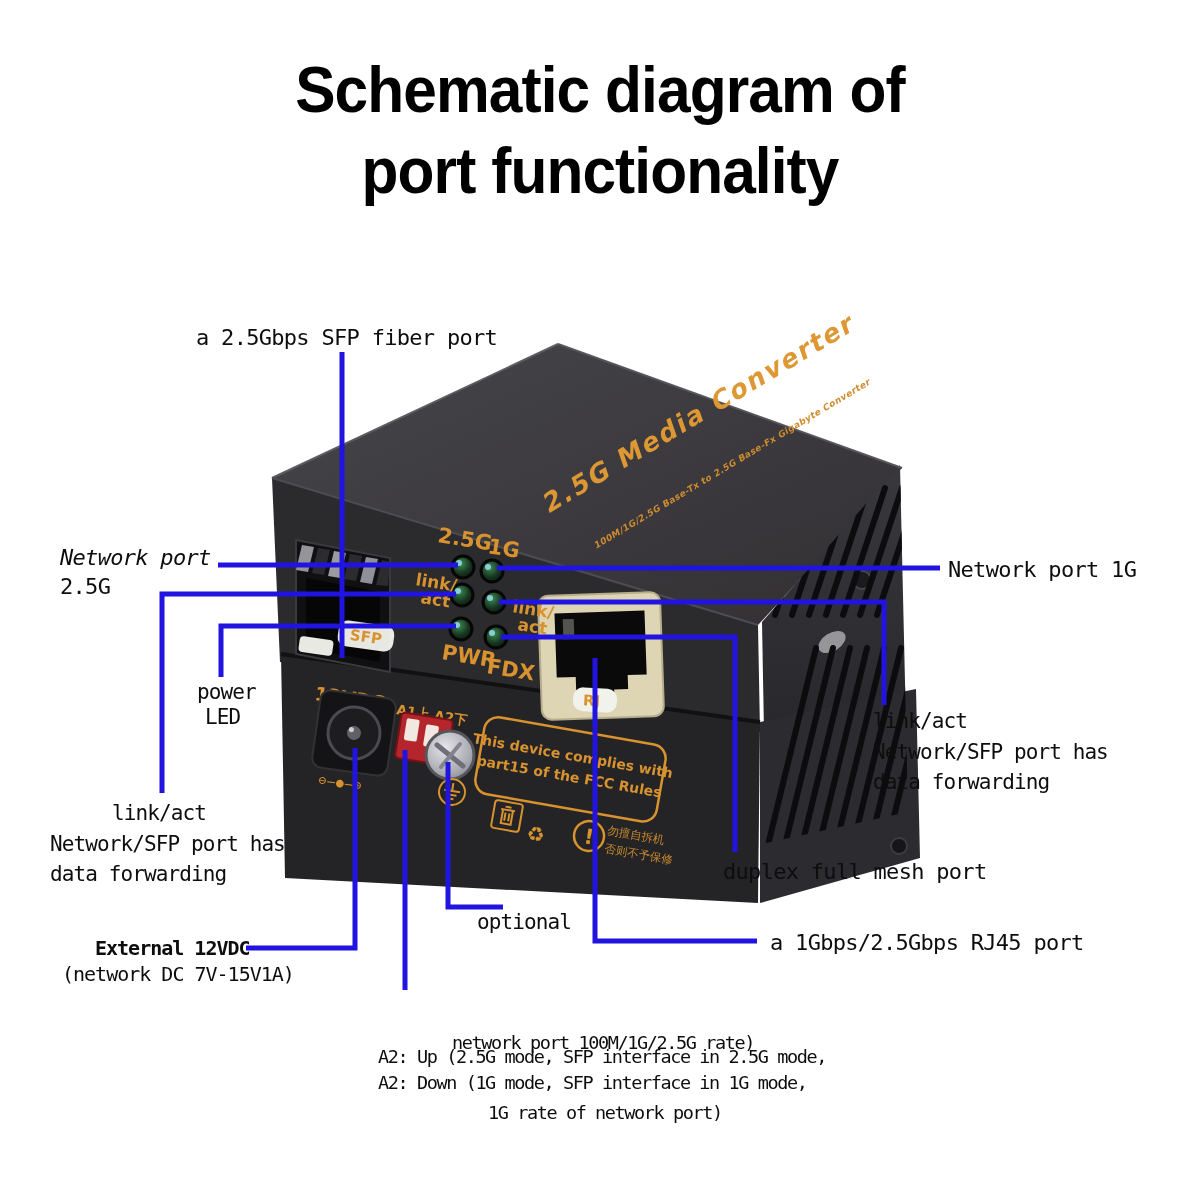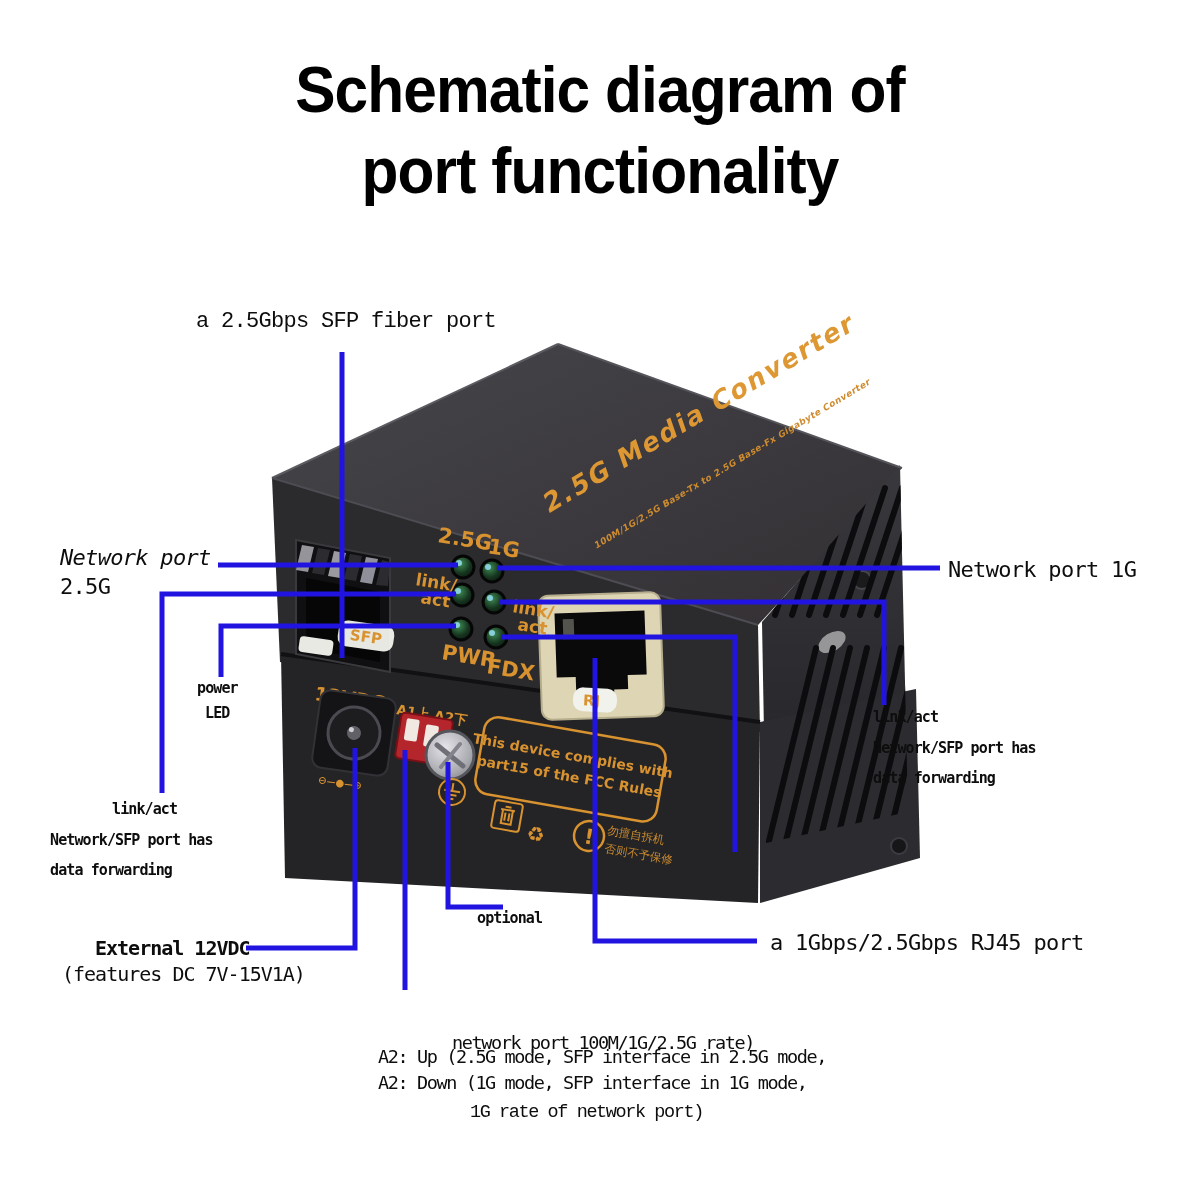--- a/index.html
+++ b/index.html
@@ -2,21 +2,21 @@
 <html><head>
 <meta charset="utf-8">
 <style>
   html,body{margin:0;padding:0;background:#ffffff;}
   #stage{position:relative;width:1200px;height:1173px;background:#ffffff;overflow:hidden;
          font-family:"DejaVu Sans Mono",monospace;color:#0d0d0d;}
   .ttl{position:absolute;left:0;width:1200px;text-align:center;
        font-family:"Liberation Sans","DejaVu Sans",sans-serif;font-weight:bold;
        font-size:65px;letter-spacing:-1px;color:#000;transform:scaleX(.93);}
   .ann{position:absolute;white-space:pre;font-size:22px;letter-spacing:-.7px;line-height:1.28;}
-  .ann-sm{font-size:15px;letter-spacing:-.9px;font-weight:bold;}
+  .ann-sm{font-size:21px;letter-spacing:-.9px;}
   .ann-xs{font-size:20px;letter-spacing:-1px;}
   .a2{font-size:18.5px;letter-spacing:-1.4px;}
   svg{position:absolute;left:0;top:0;}
   .devtext{font-family:"DejaVu Sans",sans-serif;font-weight:bold;}
 </style>
 </head>
 <body>
 
 <div id="stage">
 
@@ -202,44 +202,45 @@
       <path d="M497,568 H940"></path>
       <path d="M499,602 H884 V705"></path>
       <path d="M501,637 H735 V852"></path>
       <path d="M595,658 V941 H757"></path>
       <path d="M448,762 V907 H503"></path>
       <path d="M355,748 V948 H246"></path>
       <path d="M405,750 V990"></path>
     </g>
   </svg>
 
-  <div class="ann" style="left:196px;top:308px;font-family:Liberation Mono, monospace;">a 2.5Gbps SFP fiber port</div>
+  <div class="ann" style="left:196px;top:324px;">a 2.5Gbps SFP fiber port</div>
 
   <div class="ann" style="left:60px;top:544px;font-style:italic;">Network port</div>
   <div class="ann" style="left:60px;top:573px;">2.5G</div>
 
   <div class="ann ann-sm" style="left:197px;top:679px;">power</div>
   <div class="ann ann-sm" style="left:205px;top:704px;">LED</div>
 
   <div class="ann ann-sm" style="left:112px;top:800px;">link/act</div>
   <div class="ann ann-sm" style="left:50px;top:831px;">Network/SFP port has</div>
   <div class="ann ann-sm" style="left:50px;top:861px;">data forwarding</div>
 
   <div class="ann ann-xs" style="left:95px;top:936px;font-weight:bold;">External 12VDC</div>
-  <div class="ann ann-xs" style="left:62px;top:962px;">(features DC 7V-15V1A)</div>
+  <div class="ann ann-xs" style="left:62px;top:962px;">(network DC 7V-15V1A)</div>
 
   <div class="ann ann-sm" style="left:477px;top:909px;">optional</div>
 
   <div class="ann" style="left:948px;top:556px;">Network port 1G</div>
 
   <div class="ann ann-sm" style="left:873px;top:708px;">link/act</div>
   <div class="ann ann-sm" style="left:873px;top:739px;">Network/SFP port has</div>
   <div class="ann ann-sm" style="left:873px;top:769px;">data forwarding</div>
 
+  <div class="ann" style="left:723px;top:858px;">duplex full mesh port</div>
 
   <div class="ann" style="left:770px;top:929px;">a 1Gbps/2.5Gbps RJ45 port</div>
 
   <div class="ann a2" style="left:378px;top:1001px;margin-top:44px;">A2: Up (2.5G mode, SFP interface in 2.5G mode,</div>
   <div class="ann a2" style="left:452px;top:1031px;">network port 100M/1G/2.5G rate)</div>
   <div class="ann a2" style="left:378px;top:1071px;">A2: Down (1G mode, SFP interface in 1G mode,</div>
-  <div class="ann a2" style="left:470px;top:1101px;font-family:Liberation Mono, monospace;">1G rate of network port)</div>
+  <div class="ann a2" style="left:488px;top:1101px;">1G rate of network port)</div>
 
 </div>
 
 </body></html>

